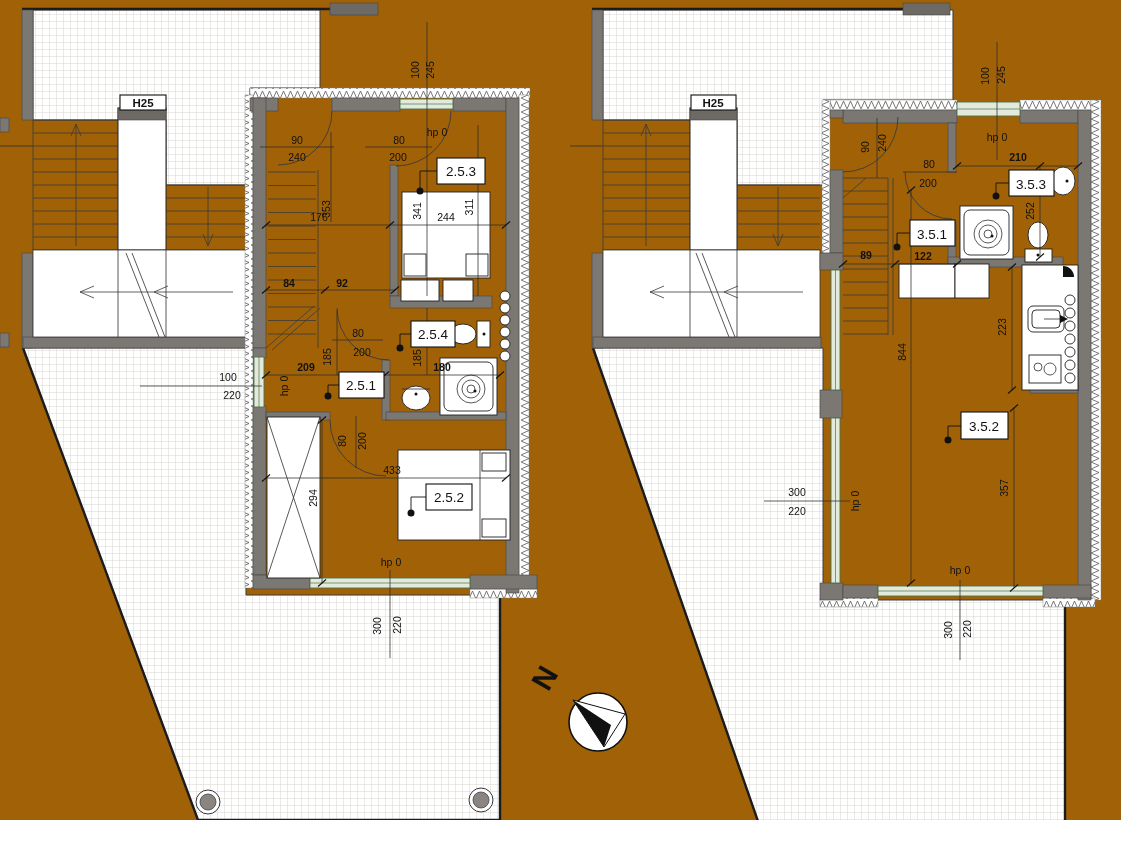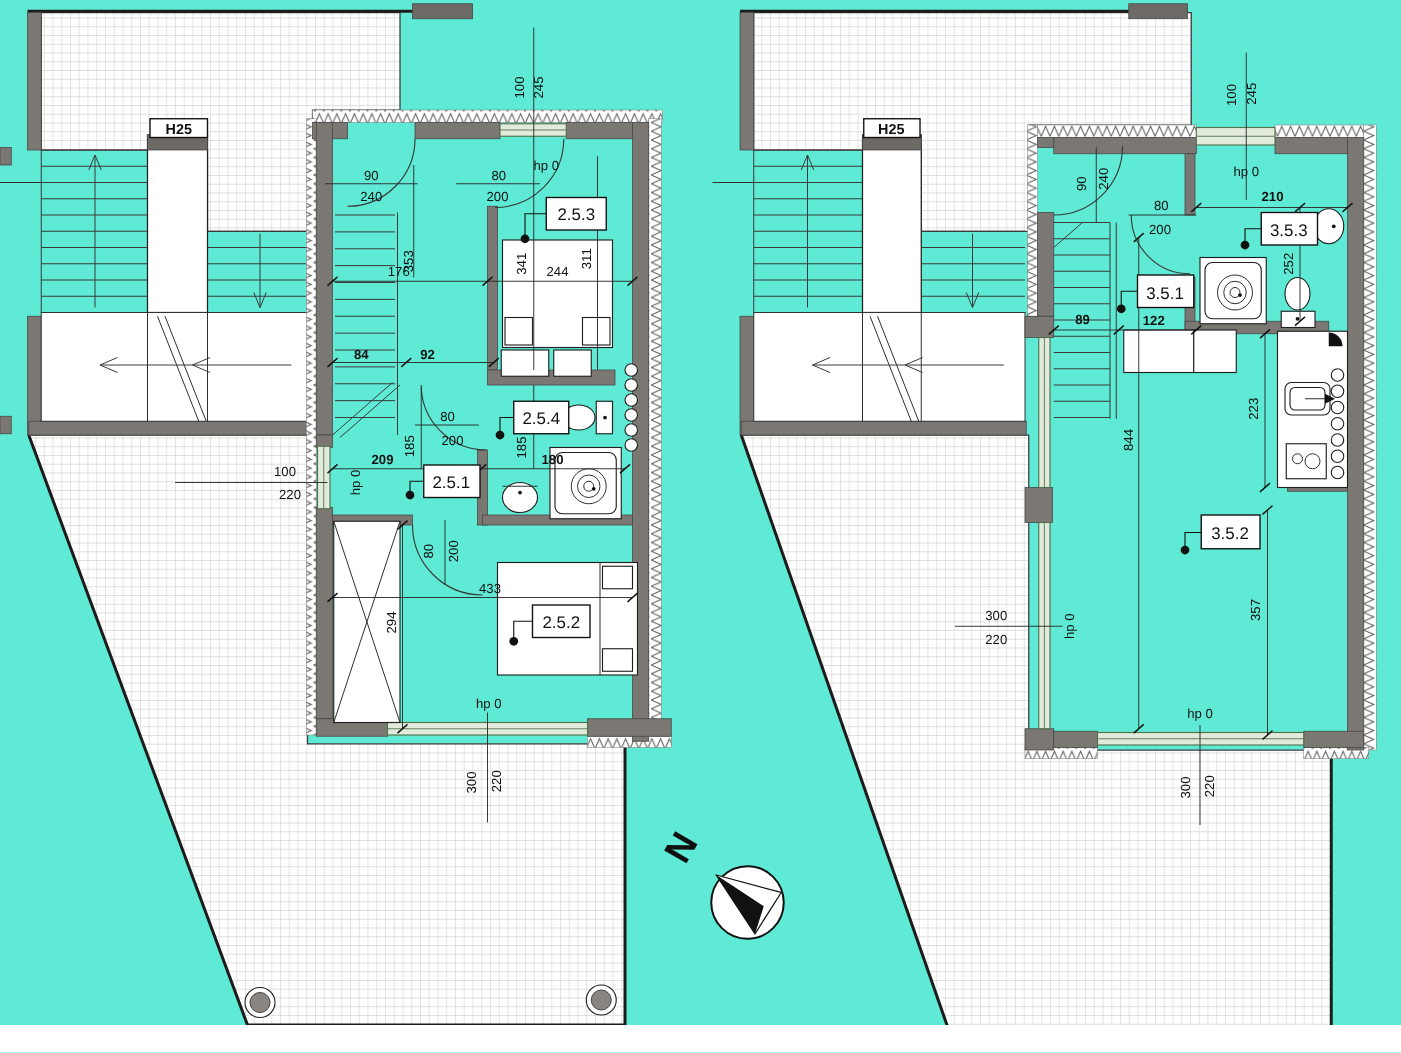--- a/index.html
+++ b/index.html
@@ -1,16 +1,16 @@
 <!DOCTYPE html>
 <html><head>
 <meta charset="utf-8">
 <style>
   html,body{margin:0;padding:0;background:#fff;}
-  #stage{position:relative;width:1121px;height:820px;background:#5eead4;overflow:hidden;}
+  #stage{position:relative;width:1121px;height:820px;background:#a16207;overflow:hidden;}
   svg{display:block;}
   text{font-family:"Liberation Sans",sans-serif;fill:#111;}
   .dim{font-size:10.5px;}
   .dimb{font-size:10.5px;font-weight:bold;}
   .room{font-size:13.5px;}
   .h25{font-size:11.5px;font-weight:bold;}
   .northn{font-size:30px;font-weight:bold;}
   .wall{fill:#7b7772;stroke:#454545;stroke-width:0.6;}
   .cap{fill:#6d6964;stroke:#454545;stroke-width:0.6;}
   .thin{stroke:#2f2f2f;stroke-width:0.8;fill:none;}

